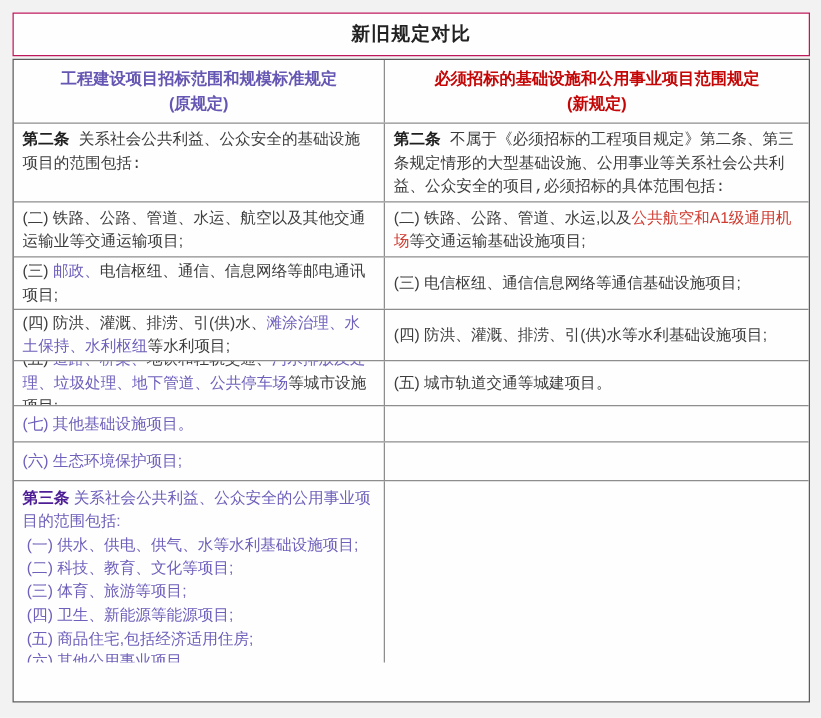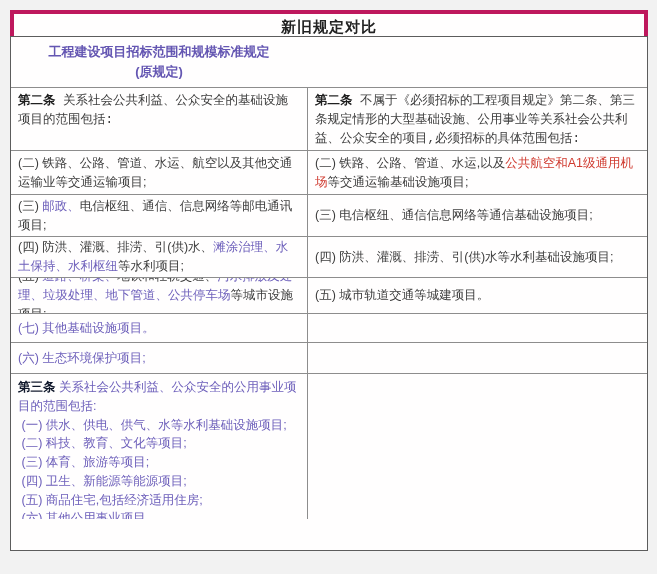--- a/index.html
+++ b/index.html
@@ -6,27 +6,27 @@
   body{
     width:657px;height:574px;
     background:#f2f2f2;
     font-family:"Liberation Sans","DejaVu Sans",sans-serif;
     -webkit-font-smoothing:antialiased;
   }
   .page{position:relative;width:657px;height:574px;background:#f2f2f2;overflow:hidden;}
 
   .title-box{
     position:absolute;left:10px;top:10px;width:638px;height:35px;
-    background:#fffefe;border:4px solid #be185d;box-sizing:border-box;
+    background:#fffefe;border:1px solid #be185d;box-sizing:border-box;
     display:flex;align-items:center;justify-content:center;
   }
   .title-text{font-size:15px;font-weight:bold;color:#222;letter-spacing:1px;}
 
   .main-table{
-    position:absolute;left:10px;top:36px;width:638px;height:515px;
+    position:absolute;left:10px;top:47px;width:638px;height:515px;
     background:#fffefe;border:1px solid #5c5c5c;box-sizing:border-box;
     display:flex;flex-direction:column;overflow:hidden;
   }
   .row{display:flex;border-bottom:1px solid #8d8d8d;box-sizing:border-box;flex:0 0 auto;}
   .row:last-child{border-bottom:none;}
   .cell{
     box-sizing:border-box;padding:3px 7px;
     font-size:12.5px;line-height:1.5;color:#3d3d3d;overflow:hidden;
   }
   .cell.left{width:296px;flex:0 0 296px;}
@@ -40,36 +40,40 @@
     text-align:center;font-weight:bold;font-size:13px;line-height:1.55;
   }
   .old-header{color:#6456b2;}
   .new-header{color:#c40606;}
 
   .para{white-space:pre-wrap;}
   .seg{color:#3d3d3d;}
   .seg-purple{color:#6e60bb;}
   .seg-red{color:#d03b30;}
   .seg-bold{font-weight:bold;color:#1f1f1f;}
-  .seg-bold.seg-purple{color:#0f172a;}
+  .seg-bold.seg-purple{color:#4c1d95;}
 </style>
 </head>
 <body>
 
 <div class="page">
 
   <div class="title-box">
     <span class="title-text">新旧规定对比</span>
   </div>
 
   <div class="main-table">
     <div class="row header-row">
       <div class="cell left header-cell old-header">
         <div>工程建设项目招标范围和规模标准规定</div>
         <div>(原规定)</div>
+      </div>
+      <div class="cell right header-cell new-header">
+        <div>必须招标的基础设施和公用事业项目范围规定</div>
+        <div>(新规定)</div>
       </div>
     </div>
     <div id="rows-container">
         <div class="row body-row" style="height: 63px; font-family: Liberation Mono, monospace;">
           <div class="cell left v-top">
             <div class="para"><span class="seg seg-bold">第二条 </span><span class="seg">关系社会公共利益、公众安全的基础设施项目的范围包括:</span></div>
           </div>
           <div class="cell right v-top">
             <div class="para"><span class="seg seg-bold">第二条 </span><span class="seg">不属于《必须招标的工程项目规定》第二条、第三条规定情形的大型基础设施、公用事业等关系社会公共利益、公众安全的项目,必须招标的具体范围包括:</span></div>
           </div>

